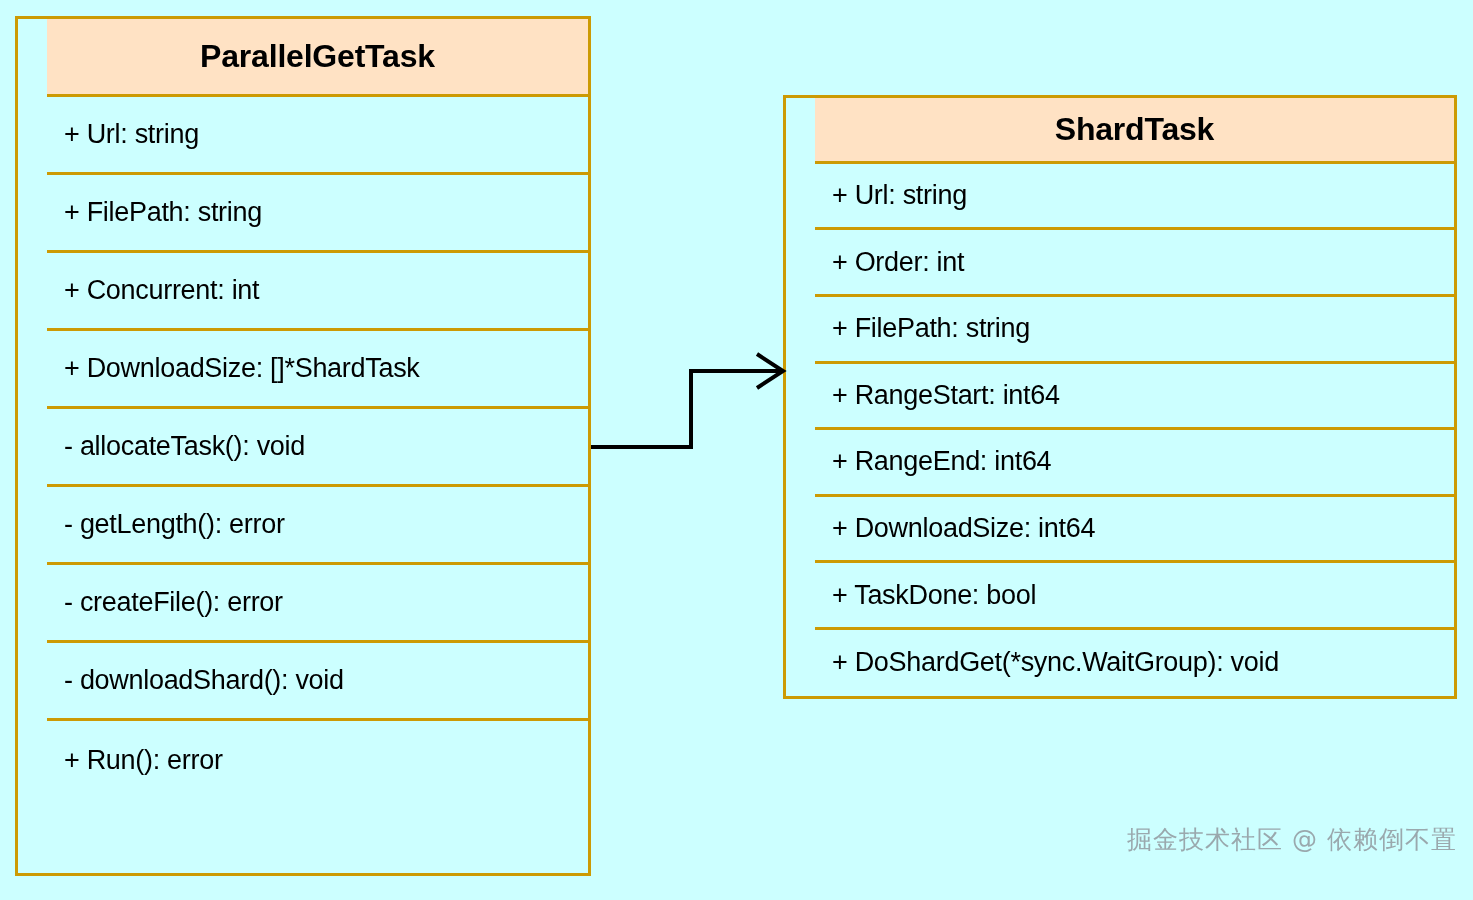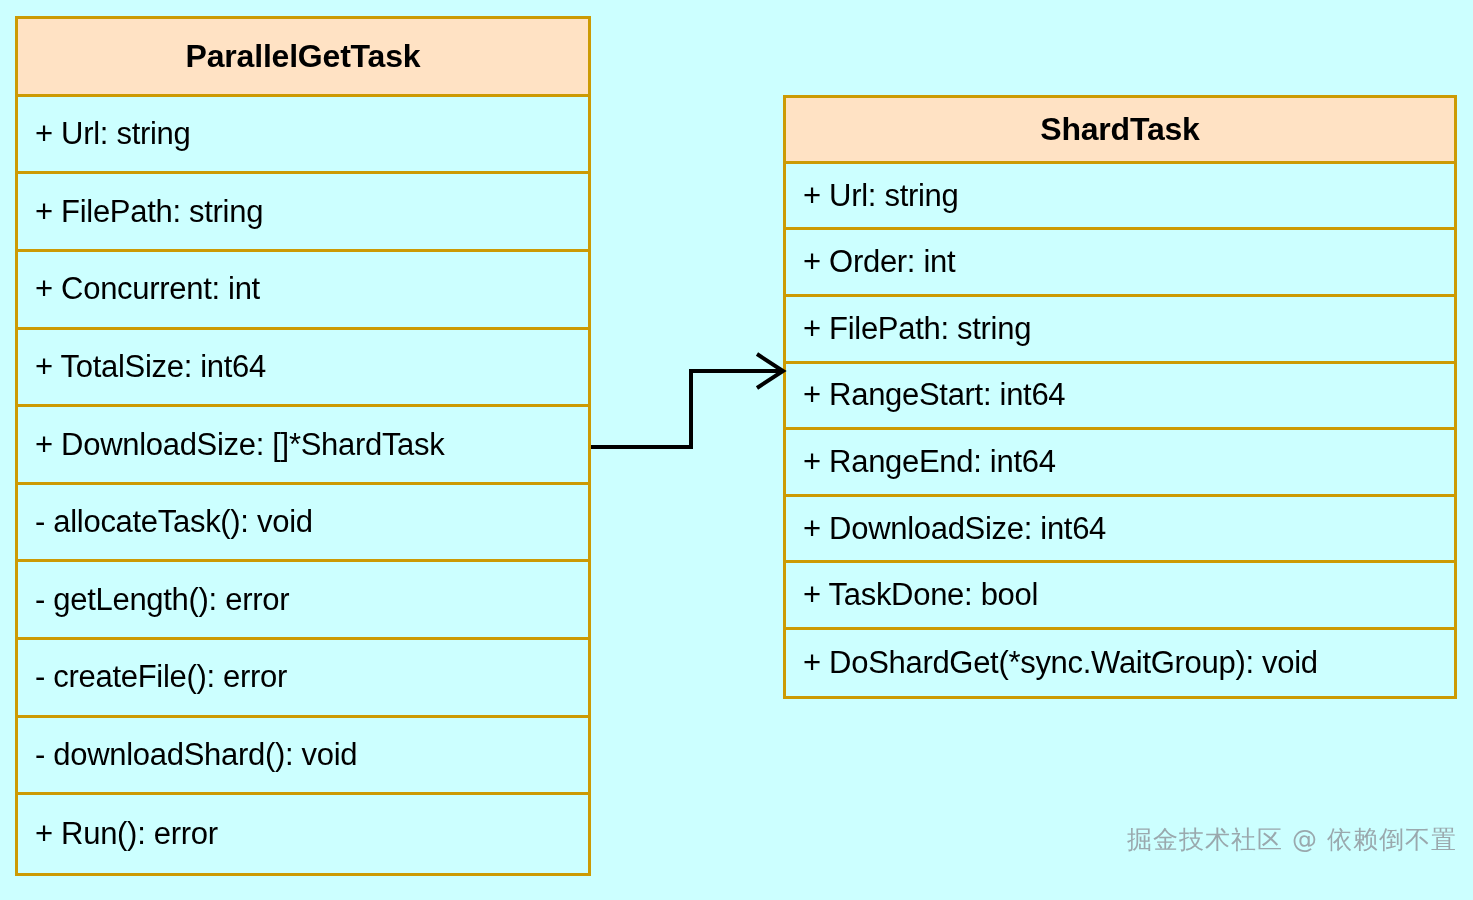--- a/index.html
+++ b/index.html
@@ -24,37 +24,38 @@
   }
 
   
   .uml-class {
     position: absolute;
     box-sizing: border-box;
     border: 3px solid #cc9a04;
     background: #ccffff;
     display: flex;
     flex-direction: column;
+    padding-left: 29px;
   }
   .uml-header {
     box-sizing: border-box;
     background: #ffe2c4;
     border-bottom: 3px solid #cc9a04;
     font-size: 32px;
     font-weight: bold;
     color: #000000;
     display: flex;
     align-items: center;
     justify-content: center;
     letter-spacing: -0.2px;
   }
   .uml-row {
     box-sizing: border-box;
     border-bottom: 3px solid #cc9a04;
-    font-size: 31px;
+    font-size: 27px;
     color: #000000;
     display: flex;
     align-items: center;
     padding-left: 17px;
     letter-spacing: -0.3px;
     white-space: nowrap;
   }
   .uml-row.last {
     border-bottom: none;
     text-align: center;
@@ -104,21 +105,20 @@
 </head>
 <body>
 
 <div id="canvas">
 
   <div class="uml-class" id="class-parallelgettask">
     <div class="uml-header">ParallelGetTask</div>
     <div class="uml-row">+ Url: string</div>
     <div class="uml-row">+ FilePath: string</div>
     <div class="uml-row">+ Concurrent: int</div>
-    <div class="uml-row">+ TotalSize: int64</div>
     <div class="uml-row">+ DownloadSize: []*ShardTask</div>
     <div class="uml-row">- allocateTask(): void</div>
     <div class="uml-row">- getLength(): error</div>
     <div class="uml-row">- createFile(): error</div>
     <div class="uml-row">- downloadShard(): void</div>
     <div class="uml-row last">+ Run(): error</div>
   </div>
 
   <div class="uml-class" id="class-shardtask">
     <div class="uml-header">ShardTask</div>

